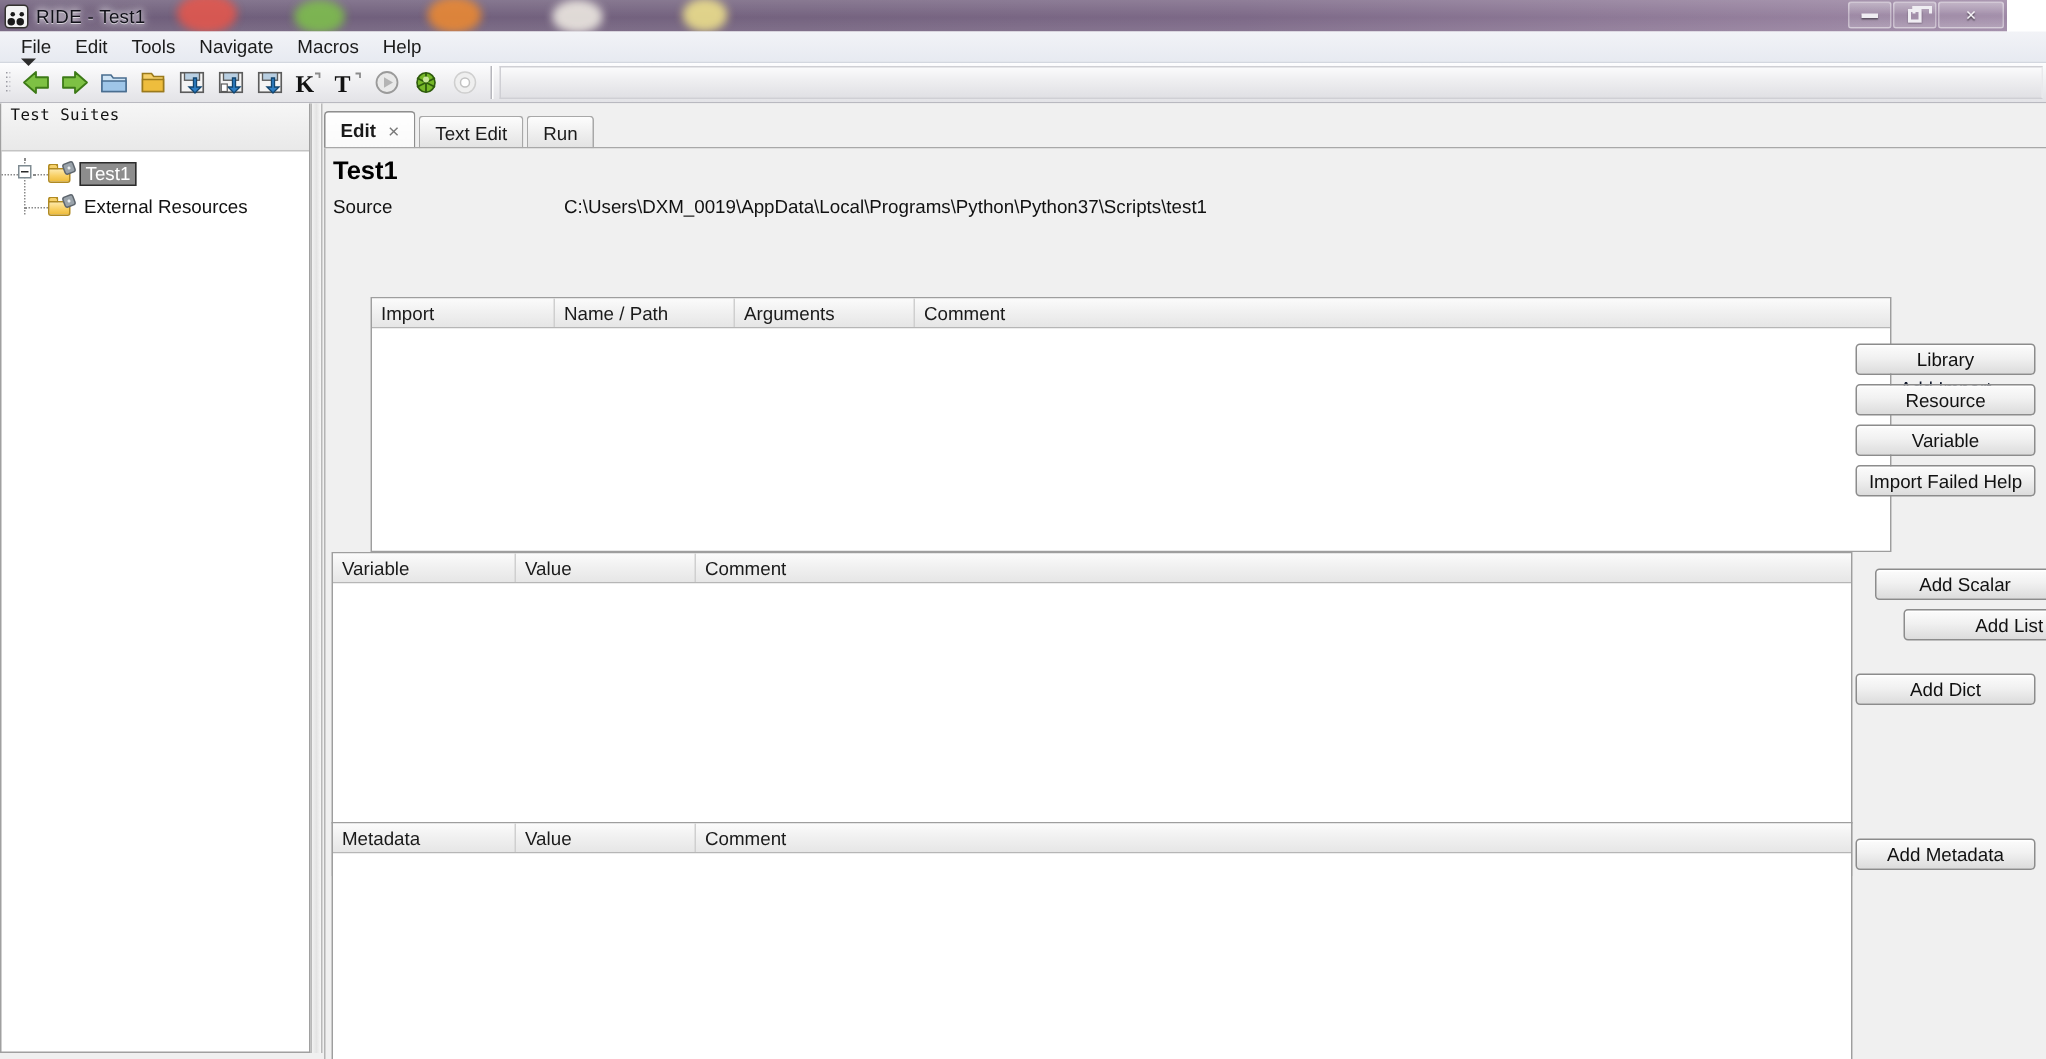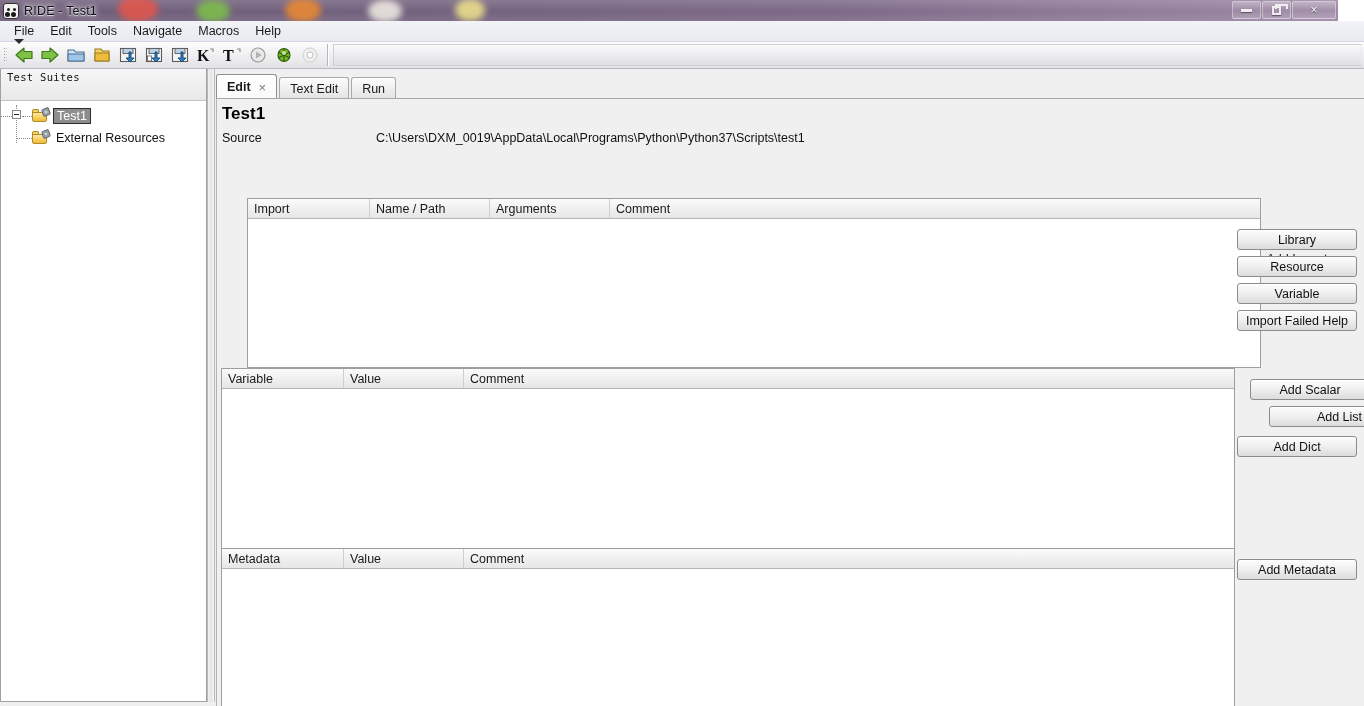--- a/index.html
+++ b/index.html
@@ -442,18 +442,18 @@
       </div>
 
       <div class="side-label" style="left:1020px; top:110px;">Add Import</div>
       <div class="side-btn" style="left:1020px; top:130px;">Library</div>
       <div class="side-btn" style="left:1020px; top:157px;">Resource</div>
       <div class="side-btn" style="left:1020px; top:184px;">Variable</div>
       <div class="side-btn" style="left:1020px; top:211px;">Import Failed Help</div>
 
       <div class="side-btn" style="left:1020px; top:280px;margin-left:13px;">Add Scalar</div>
       <div class="side-btn" style="left:1052px; top:307px;padding-left:21px;">Add List</div>
-      <div class="side-btn" style="left:1020px; top:337px;">Add Dict</div>
+      <div class="side-btn" style="left:1020px; top:350px;">Add Dict</div>
 
       <div class="side-btn" style="left:1020px; top:460px;">Add Metadata</div>
     </div>
   </div>
 </div>
 
 </body></html>

